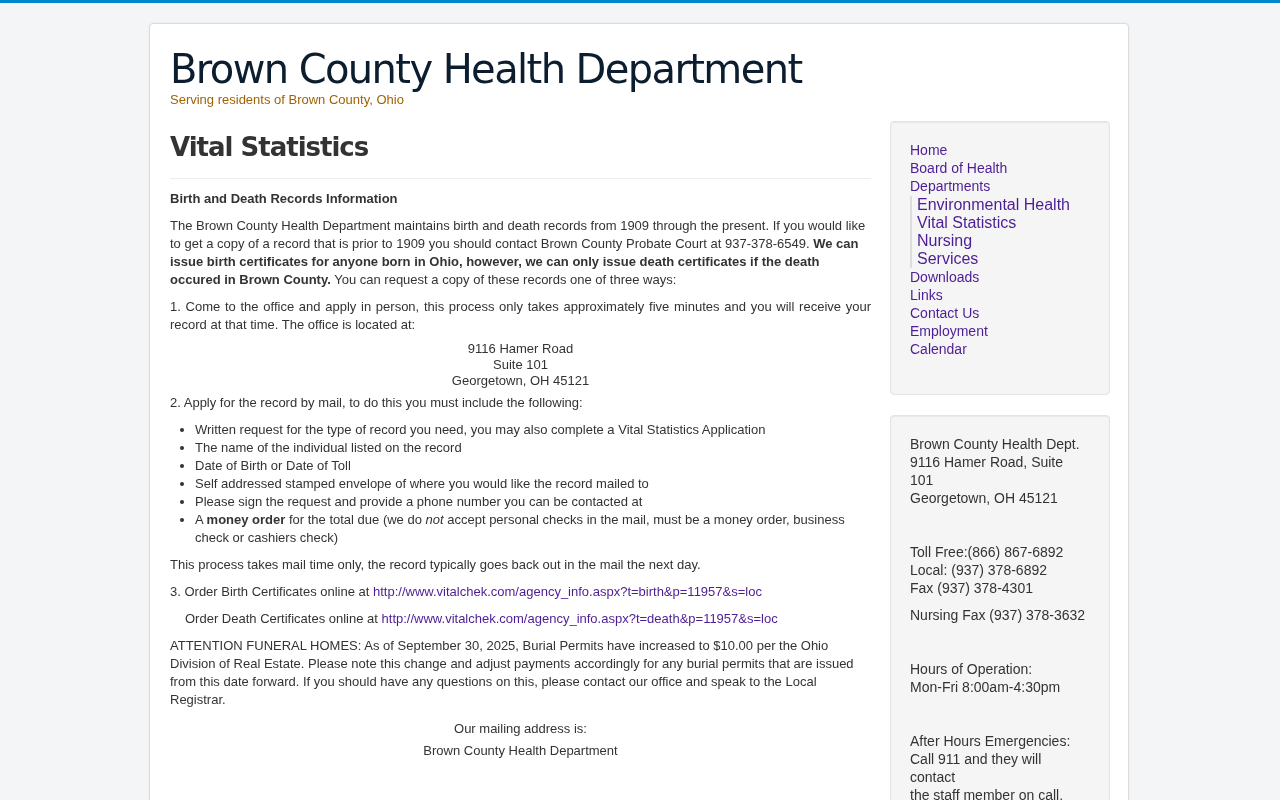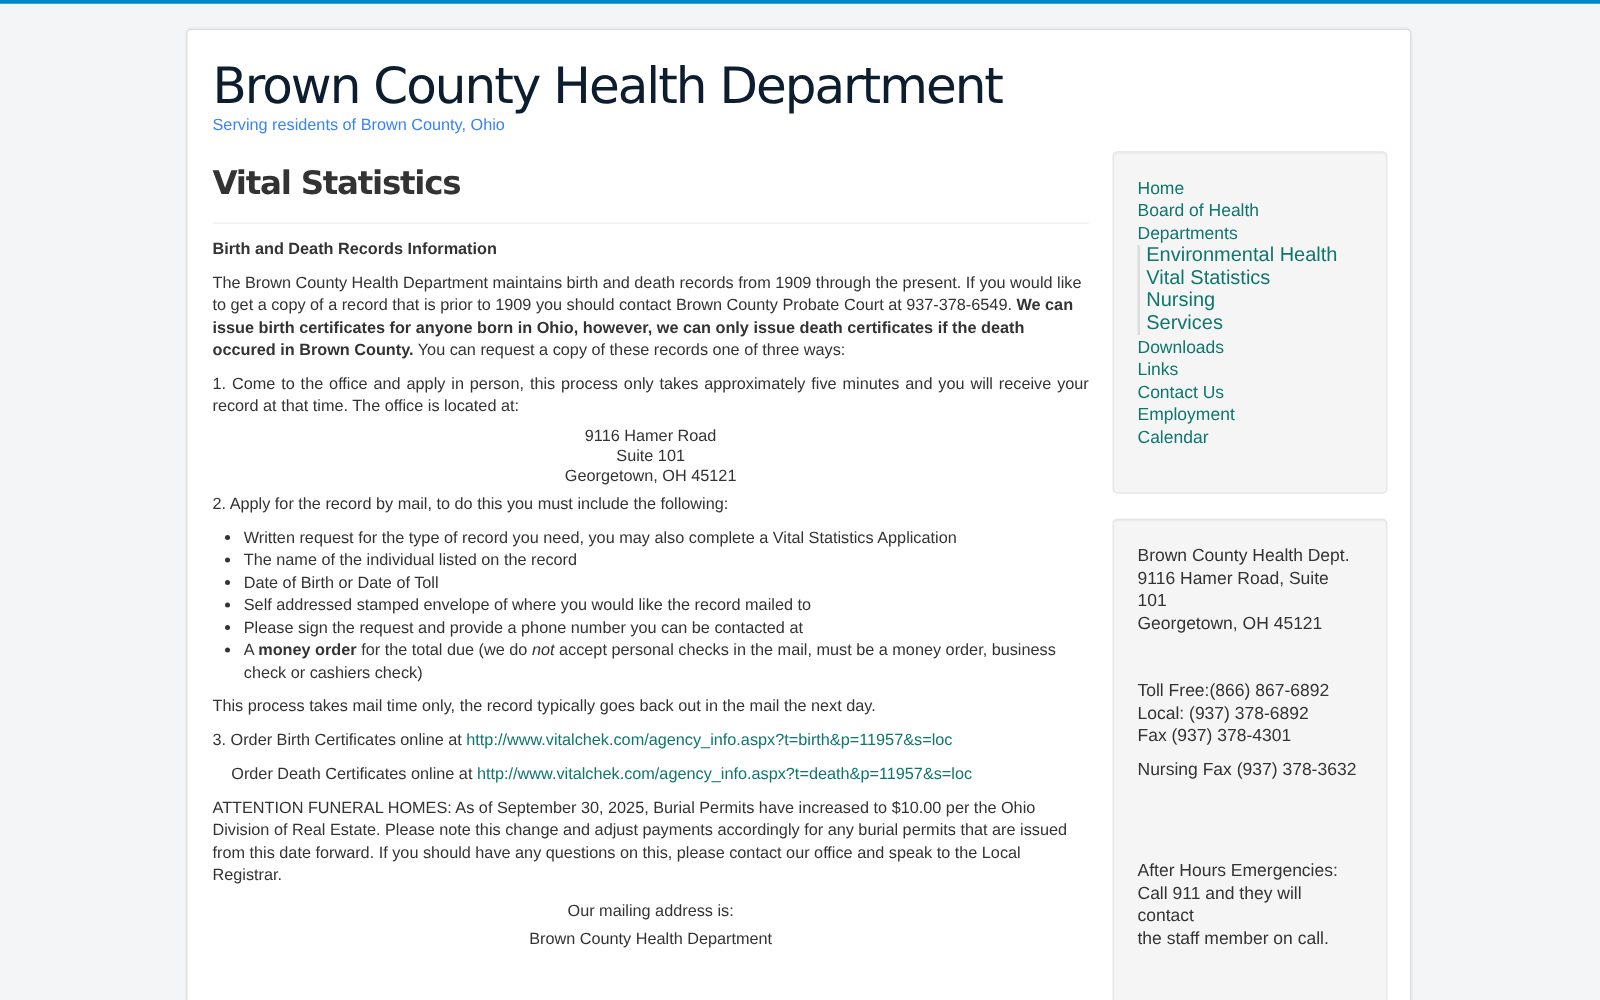--- a/index.html
+++ b/index.html
@@ -19,37 +19,37 @@
     border-radius: 4px;
     box-sizing: border-box;
     box-shadow: 0 0 3px rgba(0,0,0,0.05);
   }
   .header { position: absolute; left: 20px; top: 20px; }
   .site-title {
     font-family: "DejaVu Sans", sans-serif;
     font-size: 40px; font-weight: normal; color: #0b1d2e;
     letter-spacing: -1.6px; line-height: 50px; margin: 0;
   }
-  .site-desc { font-size: 13px; color: #3b82f6; margin-top: -2px; }
+  .site-desc { font-size: 13px; color: #a16207; margin-top: -2px; }
   .main { position: absolute; left: 20px; top: 104px; width: 701px; }
   .page-title {
     font-family: "DejaVu Sans", sans-serif;
     font-size: 26px; color: #333; letter-spacing: -1px;
     margin: 0; line-height: 38px; padding-bottom: 12px;
     border-bottom: 1px solid #eee;
   }
   .main p { margin: 0 0 9px 0; line-height: 18px; }
   .subhead { font-weight: bold; margin-top: 11px !important; margin-bottom: 9px !important; }
   .justify { text-align: justify; }
   .center { text-align: center; }
   .addr { text-align: center; line-height: 16px; margin: -2px 0 5px 0; }
   ul.reqs { margin: 0 0 9px 0; padding-left: 25px; }
   ul.reqs li { line-height: 18px; }
   .indent { padding-left: 15px; }
-  a { color: #0f766e; text-decoration: none; }
+  a { color: #4c1d95; text-decoration: none; }
   .u { }
   .sidebar { position: absolute; left: 740px; width: 220px; }
   .well {
     background: #f5f5f5;
     border: 1px solid #e3e3e3;
     border-radius: 4px;
     box-sizing: border-box;
     box-shadow: inset 0 1px 1px rgba(0,0,0,0.05);
   }
   .nav-well { top: 97px; height: 274px; padding: 19px 19px; position: absolute; width: 220px; }
@@ -121,20 +121,24 @@
         <span>Georgetown, OH 45121</span>
       </p>
       <div class="gap" style="height:27px"></div>
       <p>
         <span>Toll Free:(866) 867-6892</span><br>
         <span>Local: (937) 378-6892</span><br>
         <span>Fax (937) 378-4301</span>
       </p>
       <p>Nursing Fax (937) 378-3632</p>
       <div class="gap" style="height:27px"></div>
+      <p>
+        <span>Hours of Operation:</span><br>
+        <span>Mon-Fri 8:00am-4:30pm</span>
+      </p>
       <div class="gap" style="height:27px"></div>
       <p>
         <span>After Hours Emergencies:</span><br>
         <span>Call 911 and they will contact</span><br>
         <span>the staff member on call.</span>
       </p>
 
     </div>
   </div>
 </div>

